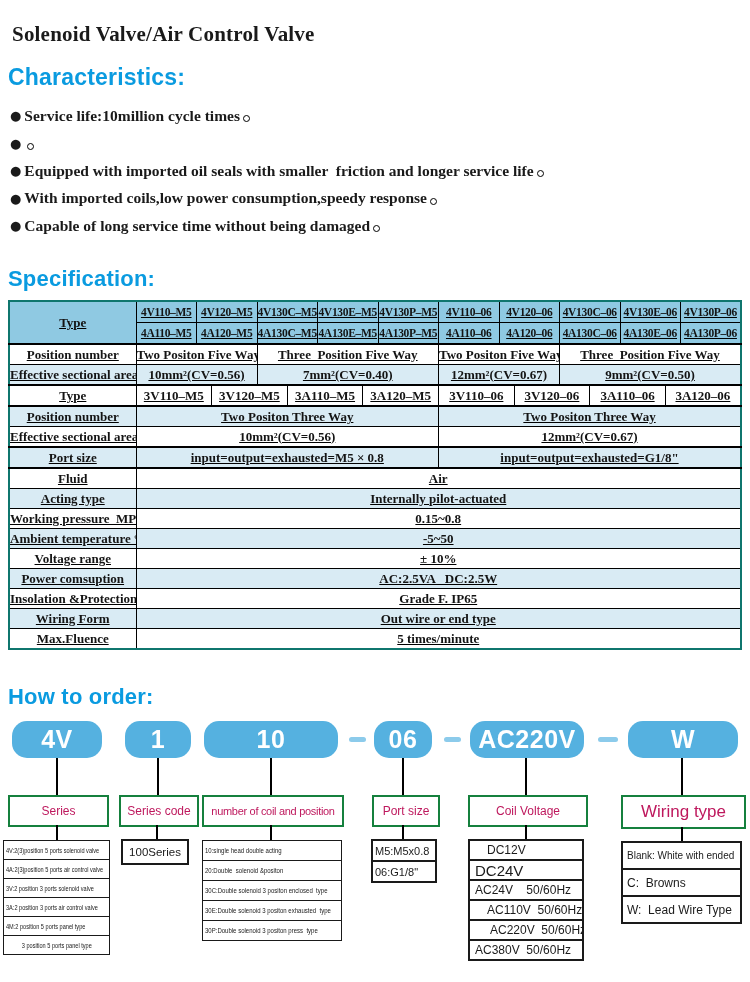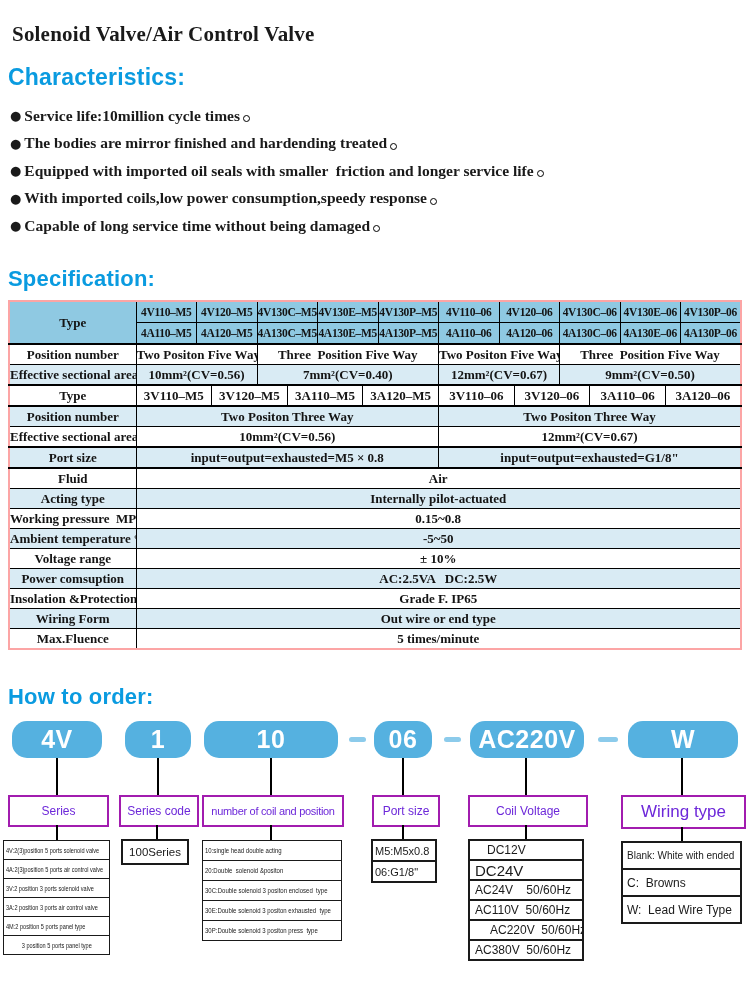--- a/index.html
+++ b/index.html
@@ -37,39 +37,39 @@
   table.spec{
     position:absolute;left:8px;top:300px;width:734px;
     border-collapse:collapse;table-layout:fixed;
     font-family:"Liberation Serif",serif;
   }
   table.spec td{
     border:1px solid #000;text-align:center;font-weight:bold;
     font-size:13px;color:#141414;padding:0;height:19px;white-space:pre;
     overflow:hidden;line-height:1.05;
   }
-  table.spec{border:2px solid #fca5a5;}
+  table.spec{border:2px solid #0f766e;text-decoration:underline;}
   tr.hdr td{height:20px;background:#8fc9e2;}
   tr.hdr td.models{font-size:11.5px;letter-spacing:-0.3px;}
   td.type-head{font-size:14px;background:#8fc9e2;}
   td.lbl{text-align:left;padding-left:5px;font-size:9px;white-space:pre;}
   tr.lt td{background:#d9ebf4;}
   tr.thick td{border-top:2px solid #000;}
 
   
   .pill{
     position:absolute;top:721px;height:37px;background:#55b1e0;border-radius:15px;
     color:#fff;font-weight:bold;font-size:25px;display:flex;align-items:center;
     justify-content:center;letter-spacing:.5px;
   }
   .dash{position:absolute;top:737px;height:5px;border-radius:2.5px;background:#8ccbeb;}
   .vline{position:absolute;width:2px;background:#000;}
   .lblbox{
-    position:absolute;top:795px;height:28px;border:2px solid #a21caf;background:#fff;
-    display:flex;align-items:center;justify-content:center;font-size:12px;color:#6d28d9;
+    position:absolute;top:795px;height:28px;border:2px solid #15803d;background:#fff;
+    display:flex;align-items:center;justify-content:center;font-size:12px;color:#be185d;
     white-space:pre;
   }
   .optcol{position:absolute;}
   .optrow{
     border:1px solid #1a1a1a;background:#fff;display:flex;align-items:center;
     margin-top:-1px;white-space:pre;color:#1a1a1a;overflow:hidden;
   }
   .optrow.b2{border-width:2px;margin-top:-2px;}
   .tiny{height:18px;font-size:7px;padding-left:2px;}
   .tiny .sq{display:inline-block;transform:scaleX(0.8);transform-origin:0 50%;}
@@ -78,21 +78,21 @@
   .center-txt{justify-content:center;padding-left:0;}
 </style>
 </head>
 <body>
 
 <div class="abs doc-title">Solenoid Valve/Air Control Valve</div>
 
 <div class="abs blue-heading h-char">Characteristics:</div>
 <div class="abs bullets">
   <div class="bullet-line"><span class="bullet-mark">●</span><span>Service life:10million cycle times</span><span class="cjk-period"></span></div>
-  <div class="bullet-line"><span class="bullet-mark">●</span><span>The bodies are mirror finished and hardending treated</span><span class="cjk-period"></span></div>
+  <div class="bullet-line"><span class="bullet-mark">●</span><span class="cjk-period"></span></div>
   <div class="bullet-line"><span class="bullet-mark">●</span><span>Equipped with imported oil seals with smaller  friction and longer service life</span><span class="cjk-period"></span></div>
   <div class="bullet-line"><span class="bullet-mark">●</span><span>With imported coils,low power consumption,speedy response</span><span class="cjk-period"></span></div>
   <div class="bullet-line"><span class="bullet-mark">●</span><span>Capable of long service time without being damaged</span><span class="cjk-period"></span></div>
 </div>
 
 <div class="abs blue-heading h-spec">Specification:</div>
 
 <table class="spec">
   <colgroup>
     <col style="width:127px">
@@ -260,21 +260,21 @@
 
 <div class="optcol" style="left:371px;top:841px;width:66px;">
   <div class="optrow b2" style="height:19px;font-size:11px;padding-left:2px;align-items:center;"><span>M5:M5x0.8</span></div>
   <div class="optrow b2" style="height:19px;font-size:11px;padding-left:2px;"><span>06:G1/8"</span></div>
 </div>
 
 <div class="optcol" style="left:468px;top:841px;width:116px;">
   <div class="optrow b2" style="height:18px;font-size:12px;padding-left:17px;"><span>DC12V</span></div>
   <div class="optrow b2" style="height:18px;font-size:15px;padding-left:5px;"><span>DC24V</span></div>
   <div class="optrow b2" style="height:18px;font-size:12px;padding-left:5px;"><span>AC24V    50/60Hz</span></div>
-  <div class="optrow b2" style="height:18px;font-size:12px;padding-left:5px;"><span>AC110V  50/60Hz</span></div>
+  <div class="optrow b2" style="height:18px;font-size:12px;padding-left:17px;"><span>AC110V  50/60Hz</span></div>
   <div class="optrow b2" style="height:18px;font-size:12px;padding-left:20px;"><span>AC220V  50/60Hz</span></div>
   <div class="optrow b2" style="height:18px;font-size:12px;padding-left:5px;"><span>AC380V  50/60Hz</span></div>
 </div>
 
 <div class="optcol" style="left:621px;top:843px;width:121px;">
   <div class="optrow b2" style="height:25px;font-size:10px;padding-left:4px;"><span>Blank: White with ended</span></div>
   <div class="optrow b2" style="height:25px;font-size:12px;padding-left:4px;"><span>C:  Browns</span></div>
   <div class="optrow b2" style="height:25px;font-size:12px;padding-left:4px;"><span>W:  Lead Wire Type</span></div>
 </div>
 

